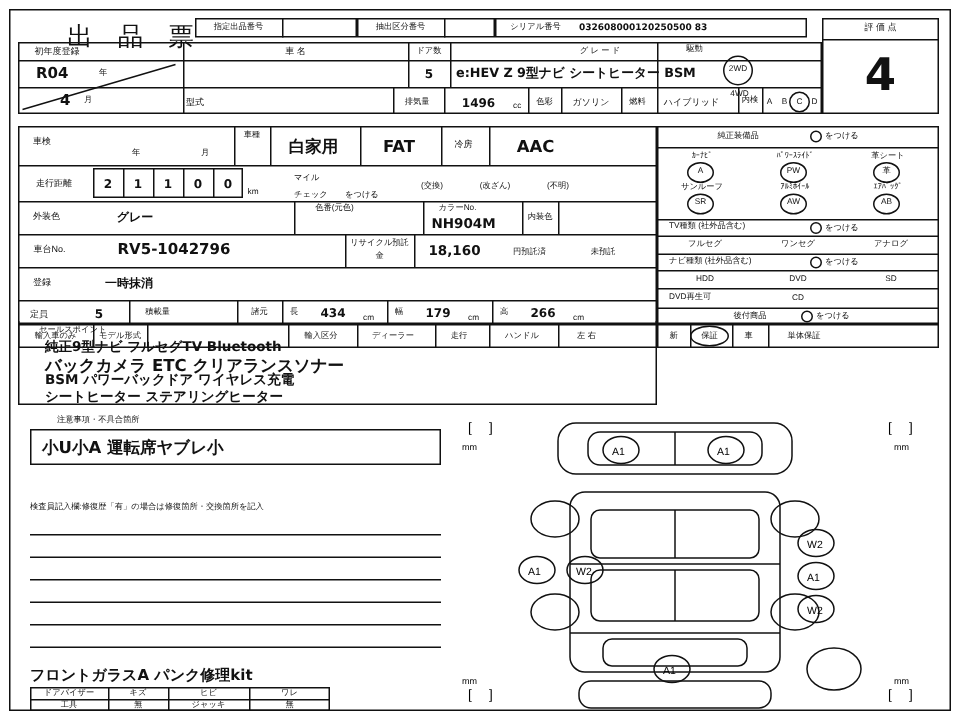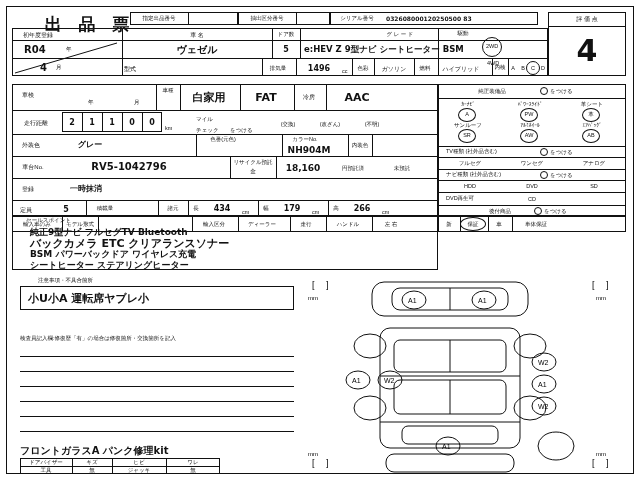--- a/index.html
+++ b/index.html
@@ -3,21 +3,21 @@
 <meta charset="utf-8">
 <style>
   html,body{margin:0;padding:0;background:#ffffff;}
   body{width:640px;height:480px;overflow:hidden;font-family:"Liberation Sans",sans-serif;color:#111;}
   .sheet{position:relative;width:640px;height:480px;background:#fff;}
   .bx{position:absolute;box-sizing:border-box;border:1px solid #111;}
   .lbl{position:absolute;box-sizing:border-box;font-size:7px;line-height:1;color:#111;}
   .ctr{display:flex;align-items:center;justify-content:center;text-align:center;}
   .lft{display:flex;align-items:center;justify-content:flex-start;text-align:left;}
   .hand{font-family:"DejaVu Sans",sans-serif;font-weight:bold;}
-  .ttl{font-size:17px;font-weight:bold;letter-spacing:6px;}
+  .ttl{font-size:17px;font-weight:normal;letter-spacing:6px;}
   .tiny{font-size:5.5px;}
   .sm{font-size:6px;}
   .md{font-size:8px;}
   .lg{font-size:10px;}
   .circ{border-radius:50%;border:1px solid #111;position:absolute;box-sizing:border-box;}
   .line{position:absolute;background:#111;}
   svg{display:block;}
 </style>
 </head>
 <body>
@@ -57,21 +57,20 @@
   <svg style="position:absolute;left:13px;top:41px;" width="108" height="34">
       <line x1="2" y1="32" x2="104" y2="2" stroke="#111" stroke-width="1"></line>
     </svg>
 
   <div class="line" style="left:12px;top:58px;width:110px;height:1px;"></div>
   <div class="lbl lft sm" style="left:124px;top:64px;width:24px;height:9px;">型式</div>
   <div class="line" style="left:122px;top:58px;width:426px;height:1px;"></div>
 
   <div class="lbl ctr sm" style="left:122px;top:30px;width:150px;height:9px;">車  名</div>
   <div class="line" style="left:122px;top:40px;width:426px;height:1px;"></div>
-  <div class="lbl ctr hand lg" style="left:122px;top:42px;width:150px;height:16px;">ヴェゼル</div>
   <div class="line" style="left:272px;top:28px;width:1px;height:30px;"></div>
 
   <div class="lbl ctr tiny" style="left:272px;top:30px;width:28px;height:9px;">ドア数</div>
   <div class="lbl ctr hand md" style="left:272px;top:43px;width:28px;height:13px;">5</div>
   <div class="line" style="left:300px;top:28px;width:1px;height:30px;"></div>
 
   <div class="lbl ctr tiny" style="left:300px;top:30px;width:200px;height:9px;">グ レ ー ド</div>
   <div class="lbl lft hand" style="left:304px;top:43px;width:230px;height:13px;font-size:8.5px;">e:HEV Z  9型ナビ シートヒーター BSM</div>
 
   <div class="line" style="left:438px;top:28px;width:1px;height:48px;"></div>
@@ -148,21 +147,21 @@
   <div class="lbl ctr tiny" style="left:198px;top:136px;width:50px;height:8px;">色番(元色)</div>
   <div class="line" style="left:282px;top:134px;width:1px;height:22px;"></div>
   <div class="lbl ctr tiny" style="left:284px;top:136px;width:42px;height:8px;">カラーNo.</div>
   <div class="lbl ctr hand" style="left:276px;top:144px;width:66px;height:12px;font-size:9px;">NH904M</div>
   <div class="line" style="left:348px;top:134px;width:1px;height:22px;"></div>
   <div class="lbl ctr tiny" style="left:348px;top:134px;width:24px;height:22px;line-height:9px;">内装色</div>
   <div class="line" style="left:372px;top:134px;width:1px;height:22px;"></div>
 
   <div class="lbl ctr sm" style="left:14px;top:162px;width:38px;height:10px;">車台No.</div>
   <div class="line" style="left:12px;top:178px;width:426px;height:1px;"></div>
-  <div class="lbl ctr hand" style="left:70px;top:160px;width:118px;height:14px;font-size:10px;">RV5-1042796</div>
+  <div class="lbl ctr hand" style="left:57px;top:160px;width:118px;height:14px;font-size:10px;">RV5-1042796</div>
   <div class="line" style="left:230px;top:156px;width:1px;height:22px;"></div>
   <div class="lbl ctr tiny" style="left:231px;top:158px;width:44px;height:18px;line-height:9px;">リサイクル預託金</div>
   <div class="line" style="left:276px;top:156px;width:1px;height:22px;"></div>
   <div class="lbl ctr hand" style="left:278px;top:162px;width:50px;height:12px;font-size:9px;">18,160</div>
   <div class="lbl ctr tiny" style="left:330px;top:164px;width:46px;height:9px;">円預託済</div>
   <div class="lbl ctr tiny" style="left:382px;top:164px;width:40px;height:9px;">未預託</div>
 
   <div class="lbl ctr sm" style="left:14px;top:184px;width:28px;height:10px;">登録</div>
   <div class="line" style="left:12px;top:200px;width:426px;height:1px;"></div>
   <div class="lbl ctr hand md" style="left:56px;top:182px;width:60px;height:14px;">一時抹消</div>

